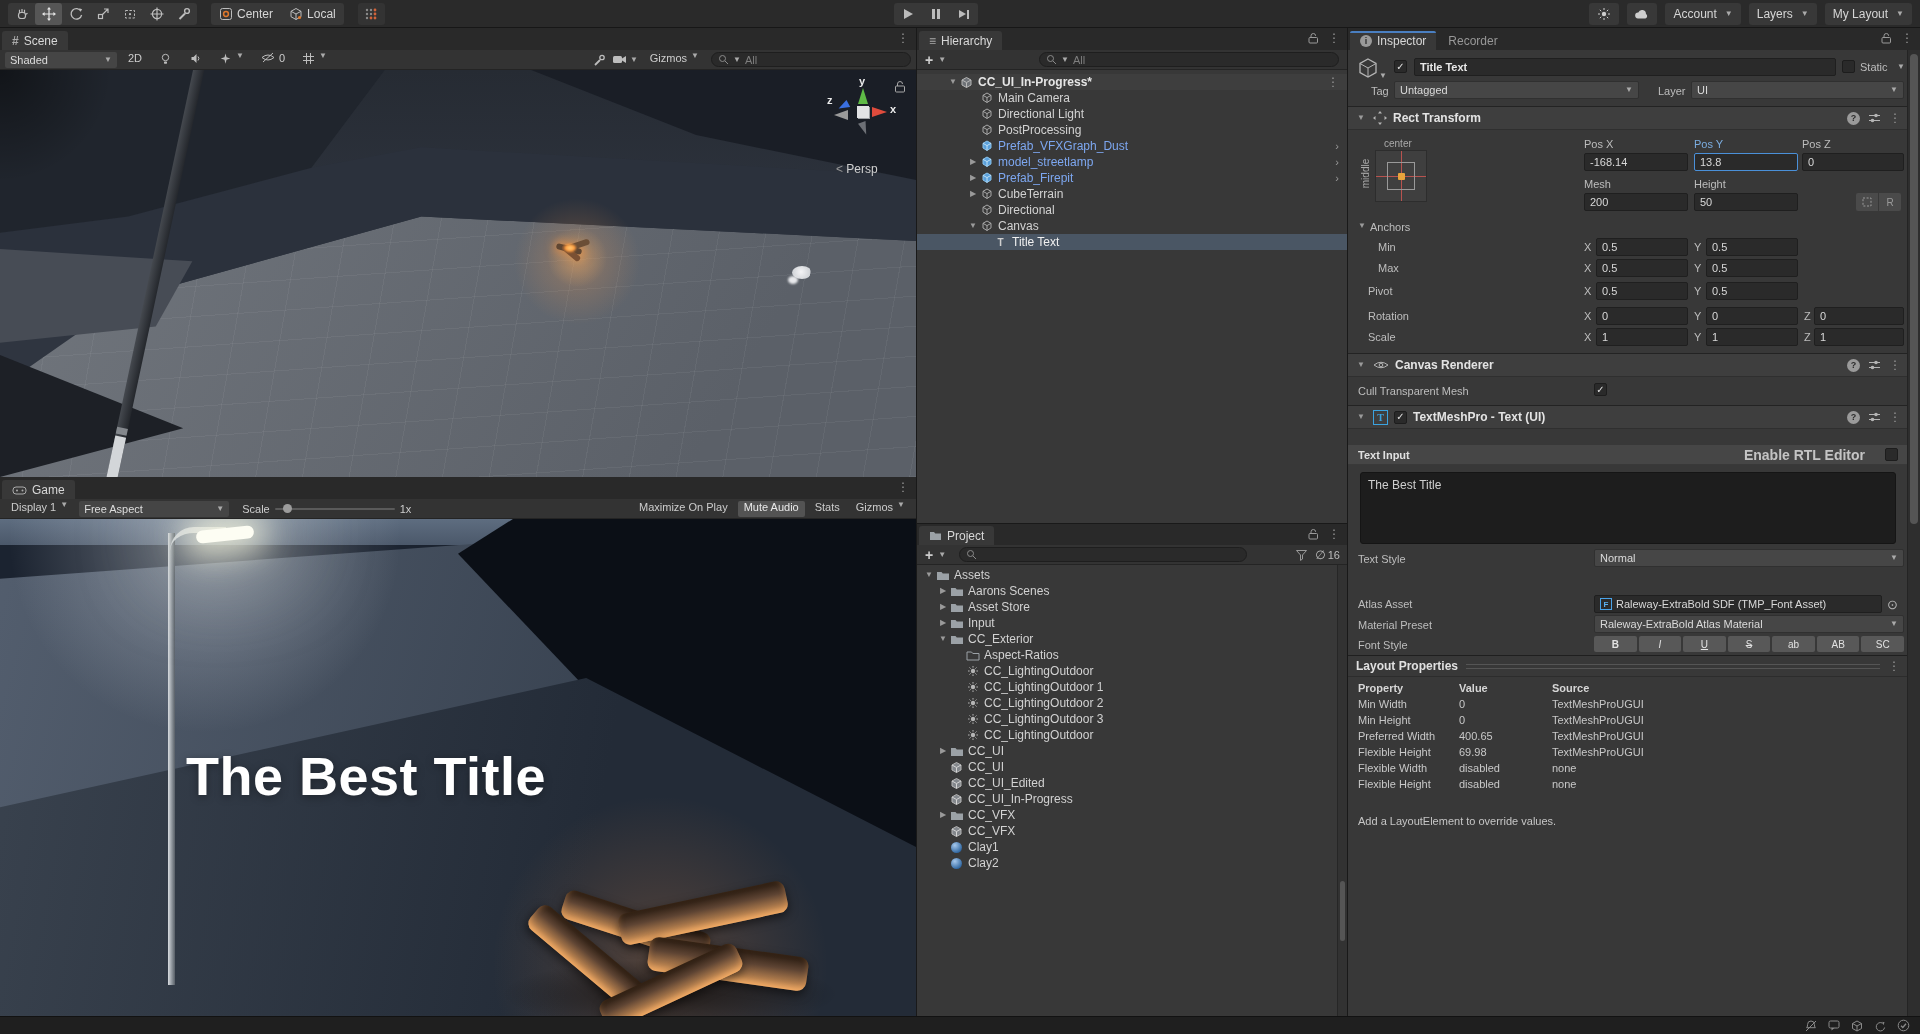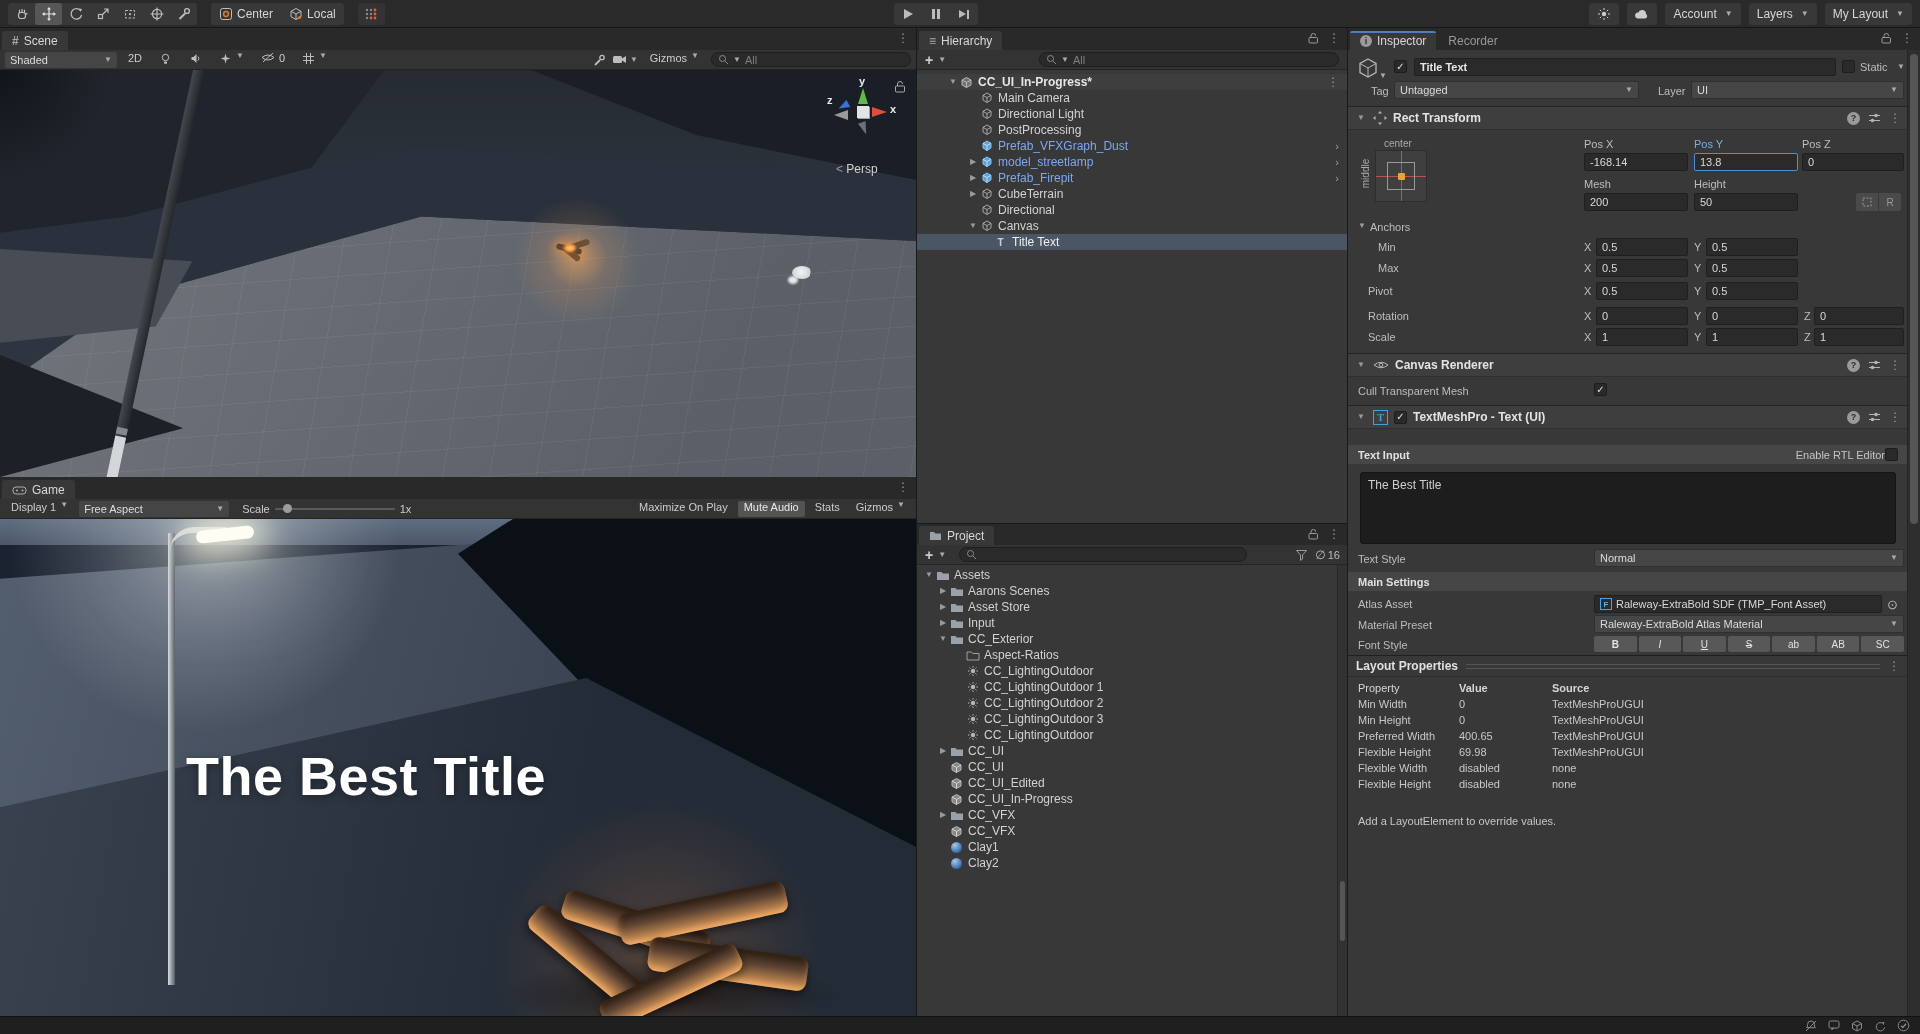--- a/index.html
+++ b/index.html
@@ -939,31 +939,28 @@
                 </g>
                 <circle cx="8" cy="3.5" r="1.8" fill="#b5b5b5"></circle>
                 <circle cx="4.5" cy="8.5" r="1.8" fill="#b5b5b5"></circle>
               </svg>
             </span>
             <span class="kebab">⋮</span>
           </div>
     </div>
     <div class="subbar" style="top:395px">
       <span>Text Input</span>
-      <span style="margin-left:auto;font-weight:normal;color:#c4c4c4;font-size:11px;margin-right:0">Enable RTL Editor</span>
+      <span style="margin-left:auto;font-weight:bold;color:#c4c4c4;font-size:14px;margin-right:20px">Enable RTL Editor</span>
       <div class="chk" style="position:static"></div>
     </div>
     <div style="position:absolute;left:12px;top:422px;width:536px;height:72px;background:#1d1d1d;border:1px solid #151515;border-radius:3px;font-size:12px;color:#cfcfcf;padding:5px 7px">The Best Title</div>
     <span class="lbl" style="left:10px;top:503px">Text Style</span>
     <div class="ddf" style="left:246px;top:499px;width:310px">
           <span>Normal</span>
           <span class="car">▼</span>
-        </div>
-    <div class="subbar" style="top:522px">
-          <span>Main Settings</span>
         </div>
     <span class="lbl" style="left:10px;top:548px">Atlas Asset</span>
     <div class="fld" style="left:246px;top:545px;width:288px;gap:4px">
       <span style="width:12px;height:12px;border:1px solid #4aa3e8;display:flex;align-items:center;justify-content:center;color:#5ab0f0;font-size:8px;font-weight:bold;flex:none">F</span>
       <span style="white-space:nowrap;overflow:hidden">Raleway-ExtraBold SDF (TMP_Font Asset)</span>
     </div>
     <span style="position:absolute;left:539px;top:547px;color:#b5b5b5;font-size:13px">⊙</span>
     <span class="lbl" style="left:10px;top:569px">Material Preset</span>
     <div class="ddf" style="left:246px;top:565px;width:310px">
           <span>Raleway-ExtraBold Atlas Material</span>
@@ -979,21 +976,21 @@
       <div class="sbtn">AB</div>
       <div class="sbtn">SC</div>
     </div>
 
     <div style="position:absolute;left:0;right:0;top:605px;height:22px;background:#383838;border-top:1px solid #1f1f1f;border-bottom:1px solid #2c2c2c;display:flex;align-items:center;padding:0 8px;gap:8px">
       <span style="font-weight:bold;font-size:12px;color:#e0e0e0">Layout Properties</span>
       <div style="flex:1;height:5px;border-top:1px solid #555;border-bottom:1px solid #555"></div>
       <span class="kebab">⋮</span>
     </div>
     <div style="position:absolute;left:10px;top:632px;width:540px;display:grid;grid-template-columns:101px 93px auto;row-gap:4px;font-size:11px">
-      <span style="font-weight:normal;color:#d6d6d6">Property</span>
+      <span style="font-weight:bold;color:#d6d6d6">Property</span>
       <span style="font-weight:bold;color:#d6d6d6">Value</span>
       <span style="font-weight:bold;color:#d6d6d6">Source</span>
       <span>Min Width</span>
           <span>0</span>
           <span>TextMeshProUGUI</span>
       <span>Min Height</span>
           <span>0</span>
           <span>TextMeshProUGUI</span>
       <span>Preferred Width</span>
           <span>400.65</span>

